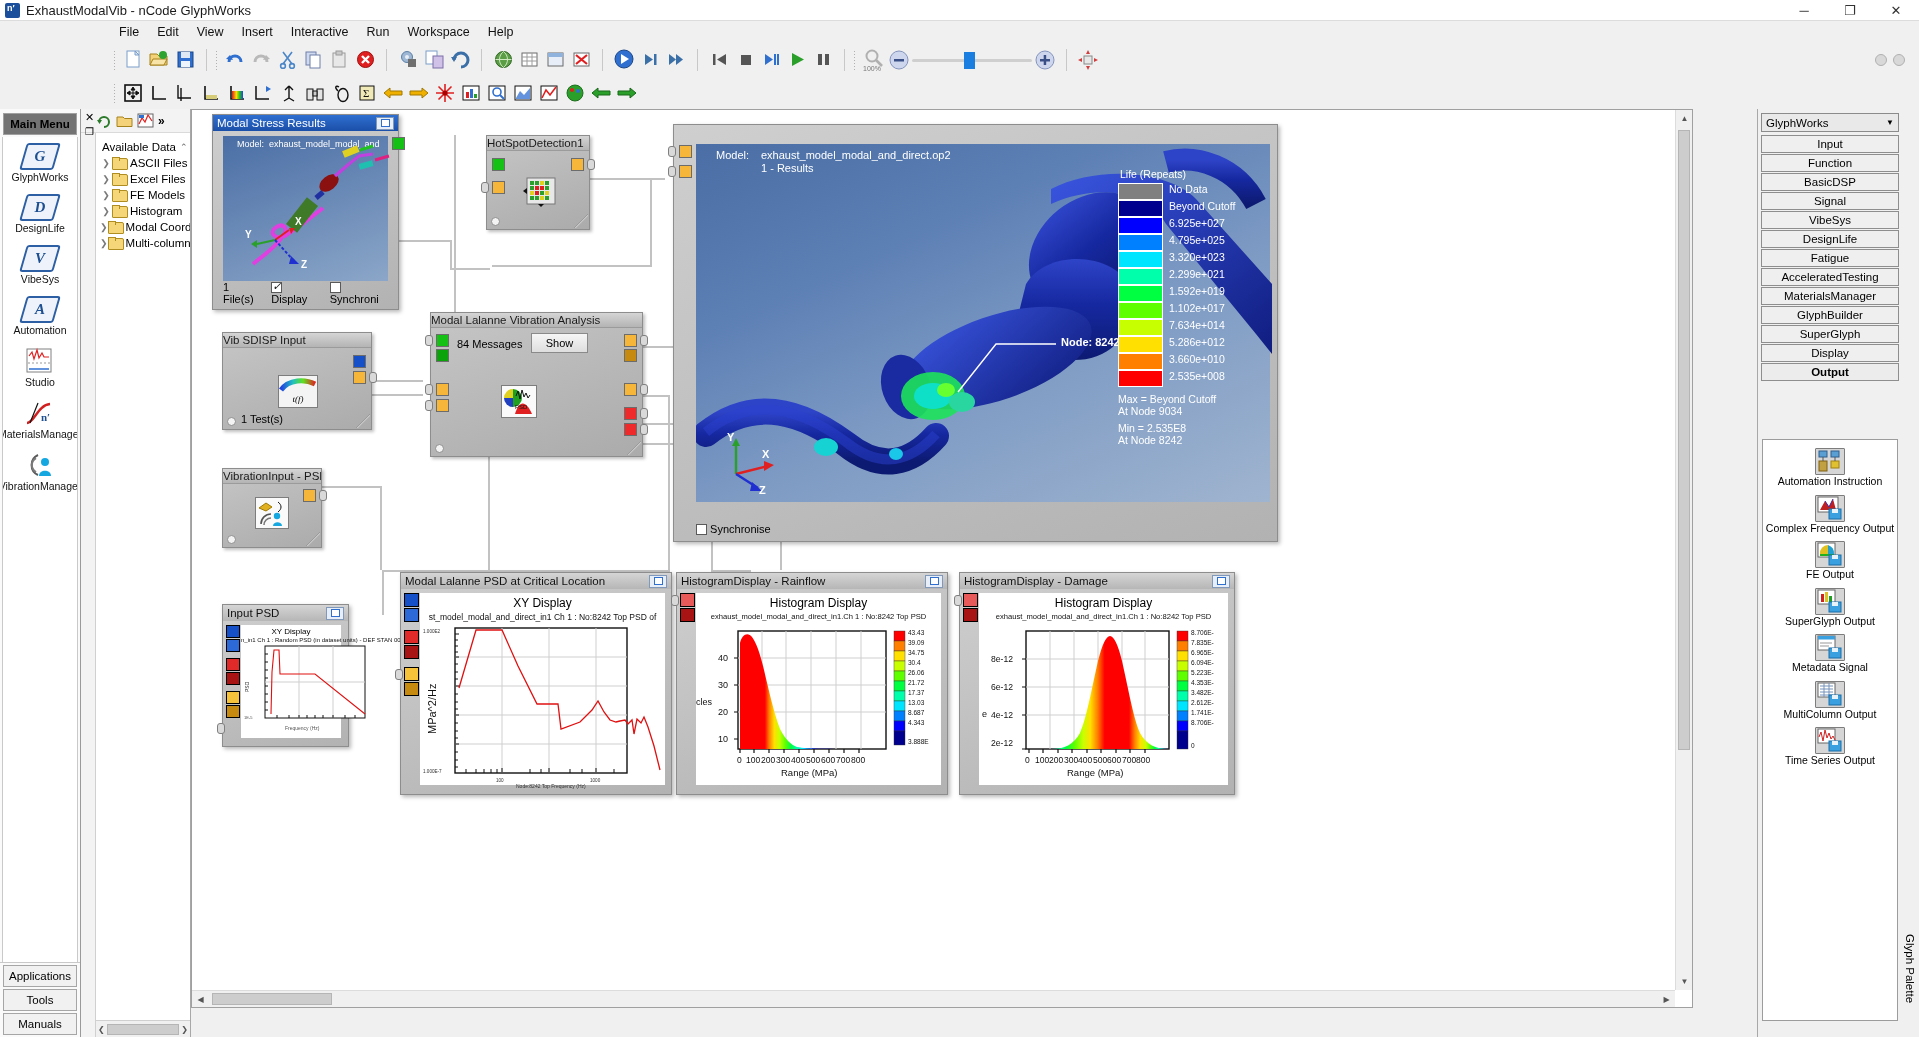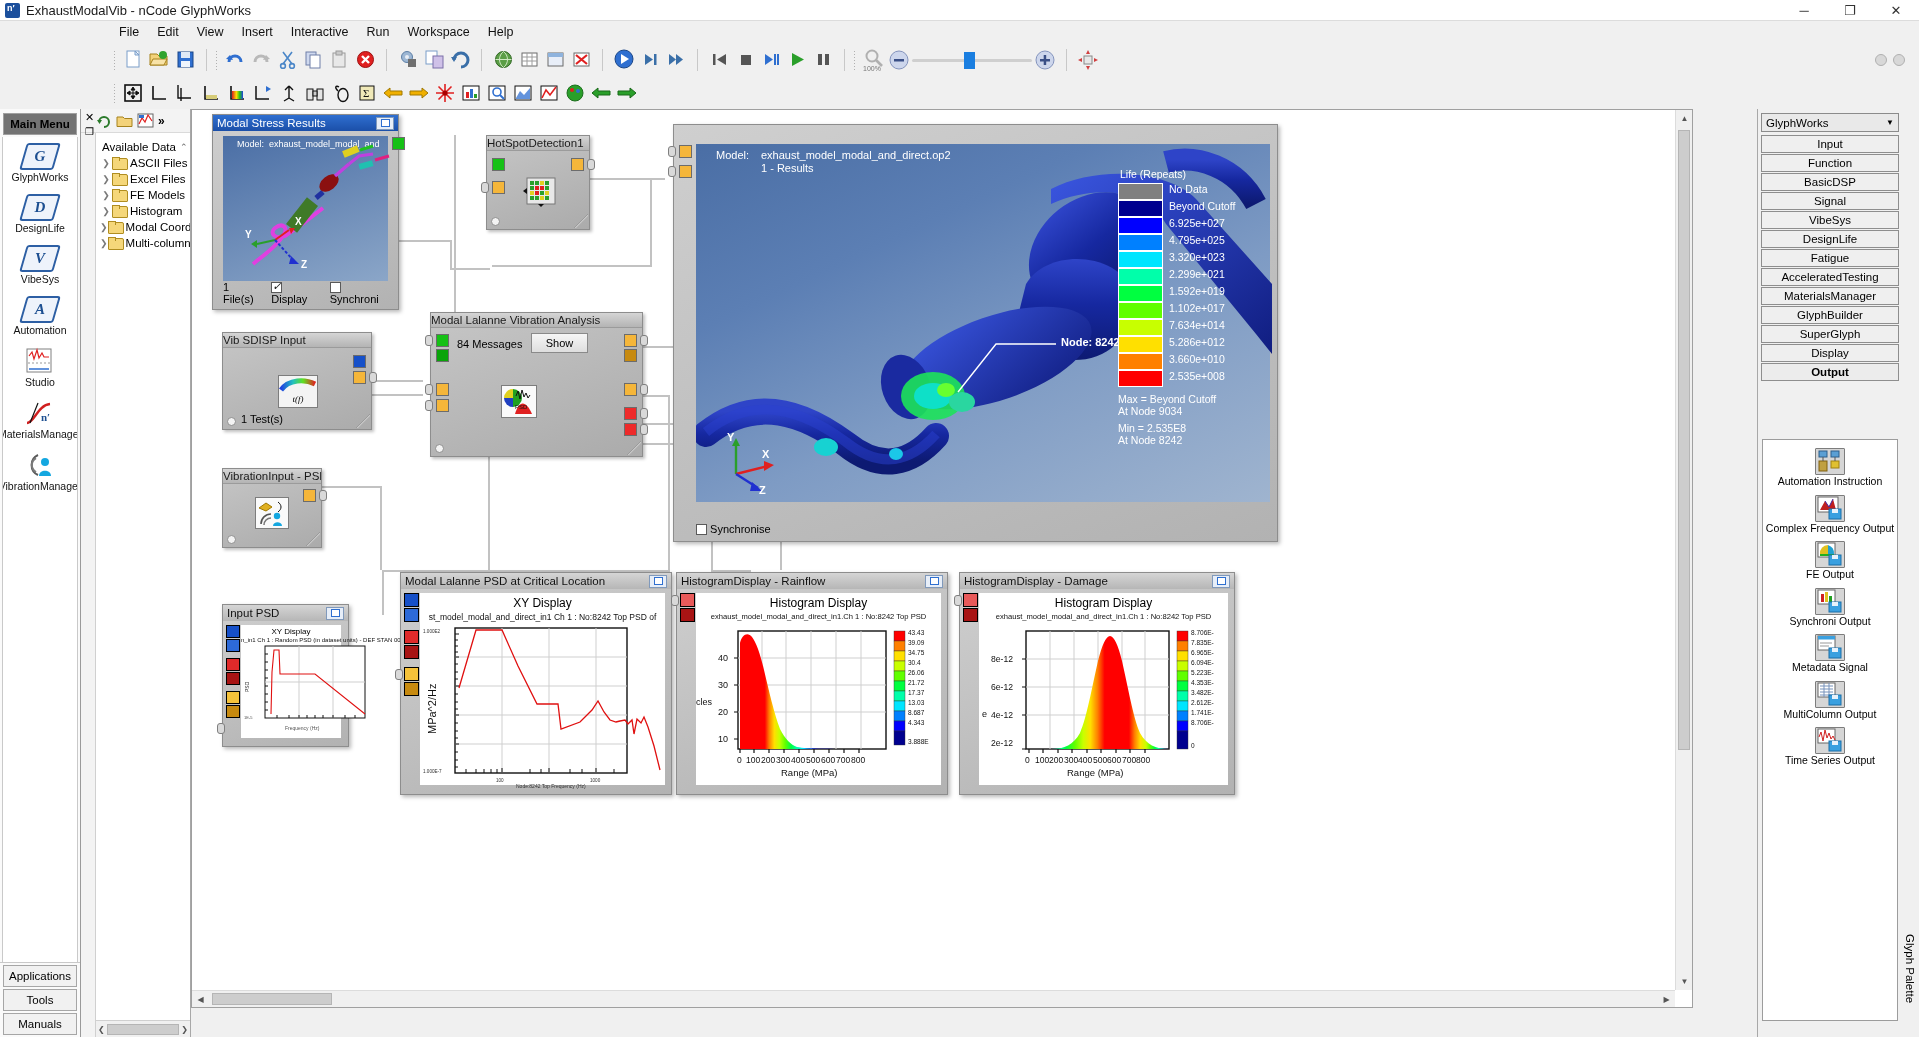--- a/index.html
+++ b/index.html
@@ -1332,21 +1332,21 @@
         <div class="palIcon">
           <svg width="28" height="25">
               <rect x="2" y="1" width="17" height="14" fill="#fff" stroke="#666"></rect>
               <rect x="5" y="5" width="3" height="8" fill="#d02020"></rect>
               <rect x="9" y="3" width="3" height="10" fill="#e0c020"></rect>
               <rect x="13" y="7" width="3" height="6" fill="#20a020"></rect>
               <rect x="13" y="13" width="12" height="10" fill="#3aa0e0" stroke="#1b6fa8"></rect>
               <rect x="16" y="13" width="6" height="4" fill="#e8f2fb"></rect>
             </svg>
         </div>
-        <div class="lbl">Synchroni Output</div>
+        <div class="lbl">SuperGlyph Output</div>
       </div>
       <div class="palItem">
         <div class="palIcon">
           <svg width="28" height="25">
               <rect x="2" y="1" width="17" height="14" fill="#fff" stroke="#666"></rect>
               <rect x="2" y="1" width="17" height="3.5" fill="#3aa0e0"></rect>
               <path d="M4 8 h12 M4 11 h9" stroke="#999"></path>
               <rect x="13" y="13" width="12" height="10" fill="#3aa0e0" stroke="#1b6fa8"></rect>
               <rect x="16" y="13" width="6" height="4" fill="#e8f2fb"></rect>
             </svg>

